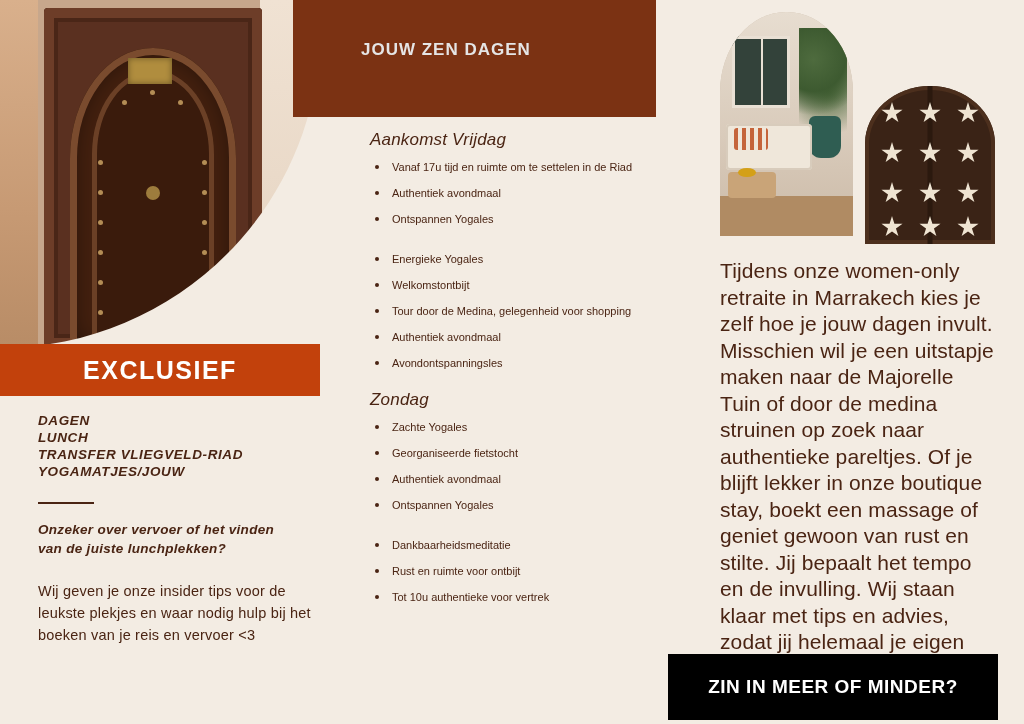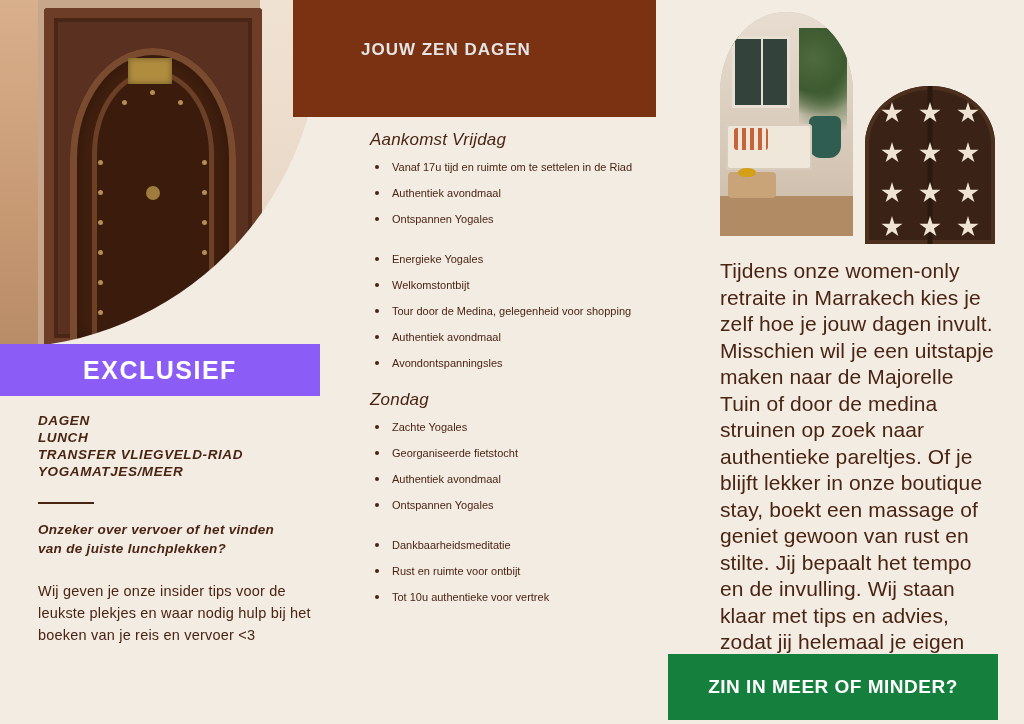--- a/index.html
+++ b/index.html
@@ -102,21 +102,21 @@
     position: absolute;
     left: 0; top: 0;
     width: 320px; height: 348px;
     pointer-events: none;
   }
 
   .exclusief-band {
     position: absolute;
     left: 0; top: 344px;
     width: 320px; height: 52px;
-    background: #8b5cf6;
+    background: #c2410c;
     display: flex;
     align-items: center;
     justify-content: center;
     text-align: center;
   }
   .exclusief-band span {
     color: #ffffff;
     font-size: 25px;
     font-weight: bold;
     letter-spacing: 1.5px;
@@ -295,21 +295,21 @@
     color: #4a2413;
     font-size: 21px;
     line-height: 26.5px;
     letter-spacing: .1px;
   }
 
   .cta-band {
     position: absolute;
     left: 668px; top: 654px;
     width: 330px; height: 66px;
-    background: #15803d;
+    background: #000000;
     display: flex;
     align-items: center;
     justify-content: center;
   }
   .cta-band span {
     color: #ffffff;
     font-size: 19px;
     font-weight: bold;
     letter-spacing: .5px;
   }
@@ -353,21 +353,21 @@
 
     <div class="exclusief-band">
       <span>EXCLUSIEF</span>
     </div>
 
     <div class="left-body">
       <ul class="incl-list">
         <li>DAGEN</li>
         <li>LUNCH</li>
         <li>TRANSFER VLIEGVELD-RIAD</li>
-        <li>YOGAMATJES/MEER</li>
+        <li>YOGAMATJES/JOUW</li>
       </ul>
       <div class="rule"></div>
       <p class="q-text">Onzeker over vervoer of het vinden van de juiste lunchplekken?</p>
       <p class="a-text">Wij geven je onze insider tips voor de leukste plekjes en waar nodig hulp bij het boeken van je reis en vervoer &lt;3</p>
     </div>
   </div>
 
   <div class="title-band">
     <div class="title">JOUW ZEN DAGEN</div>
   </div>

